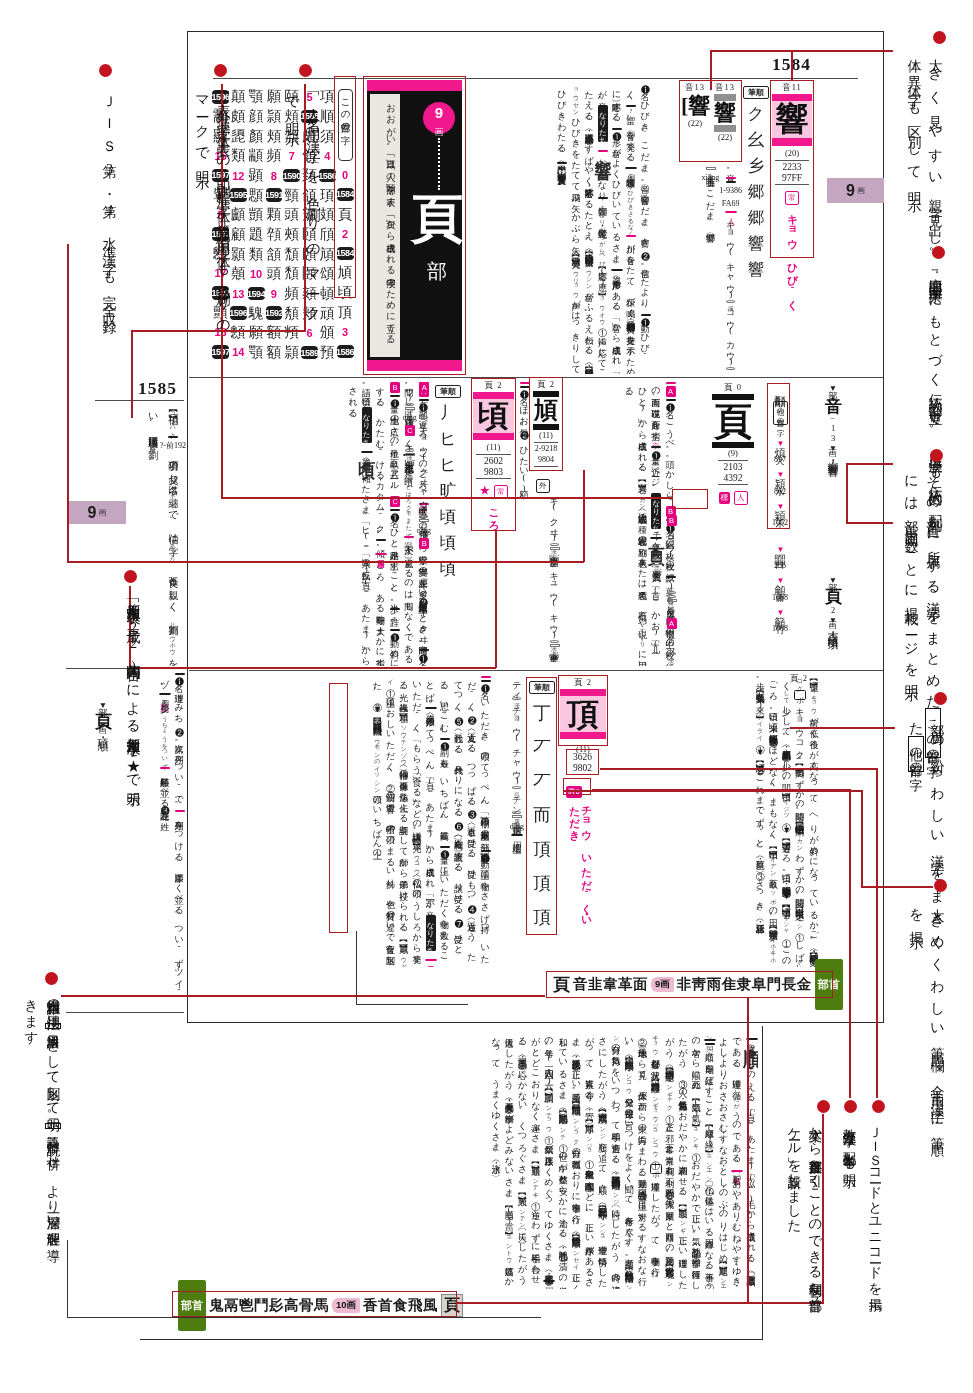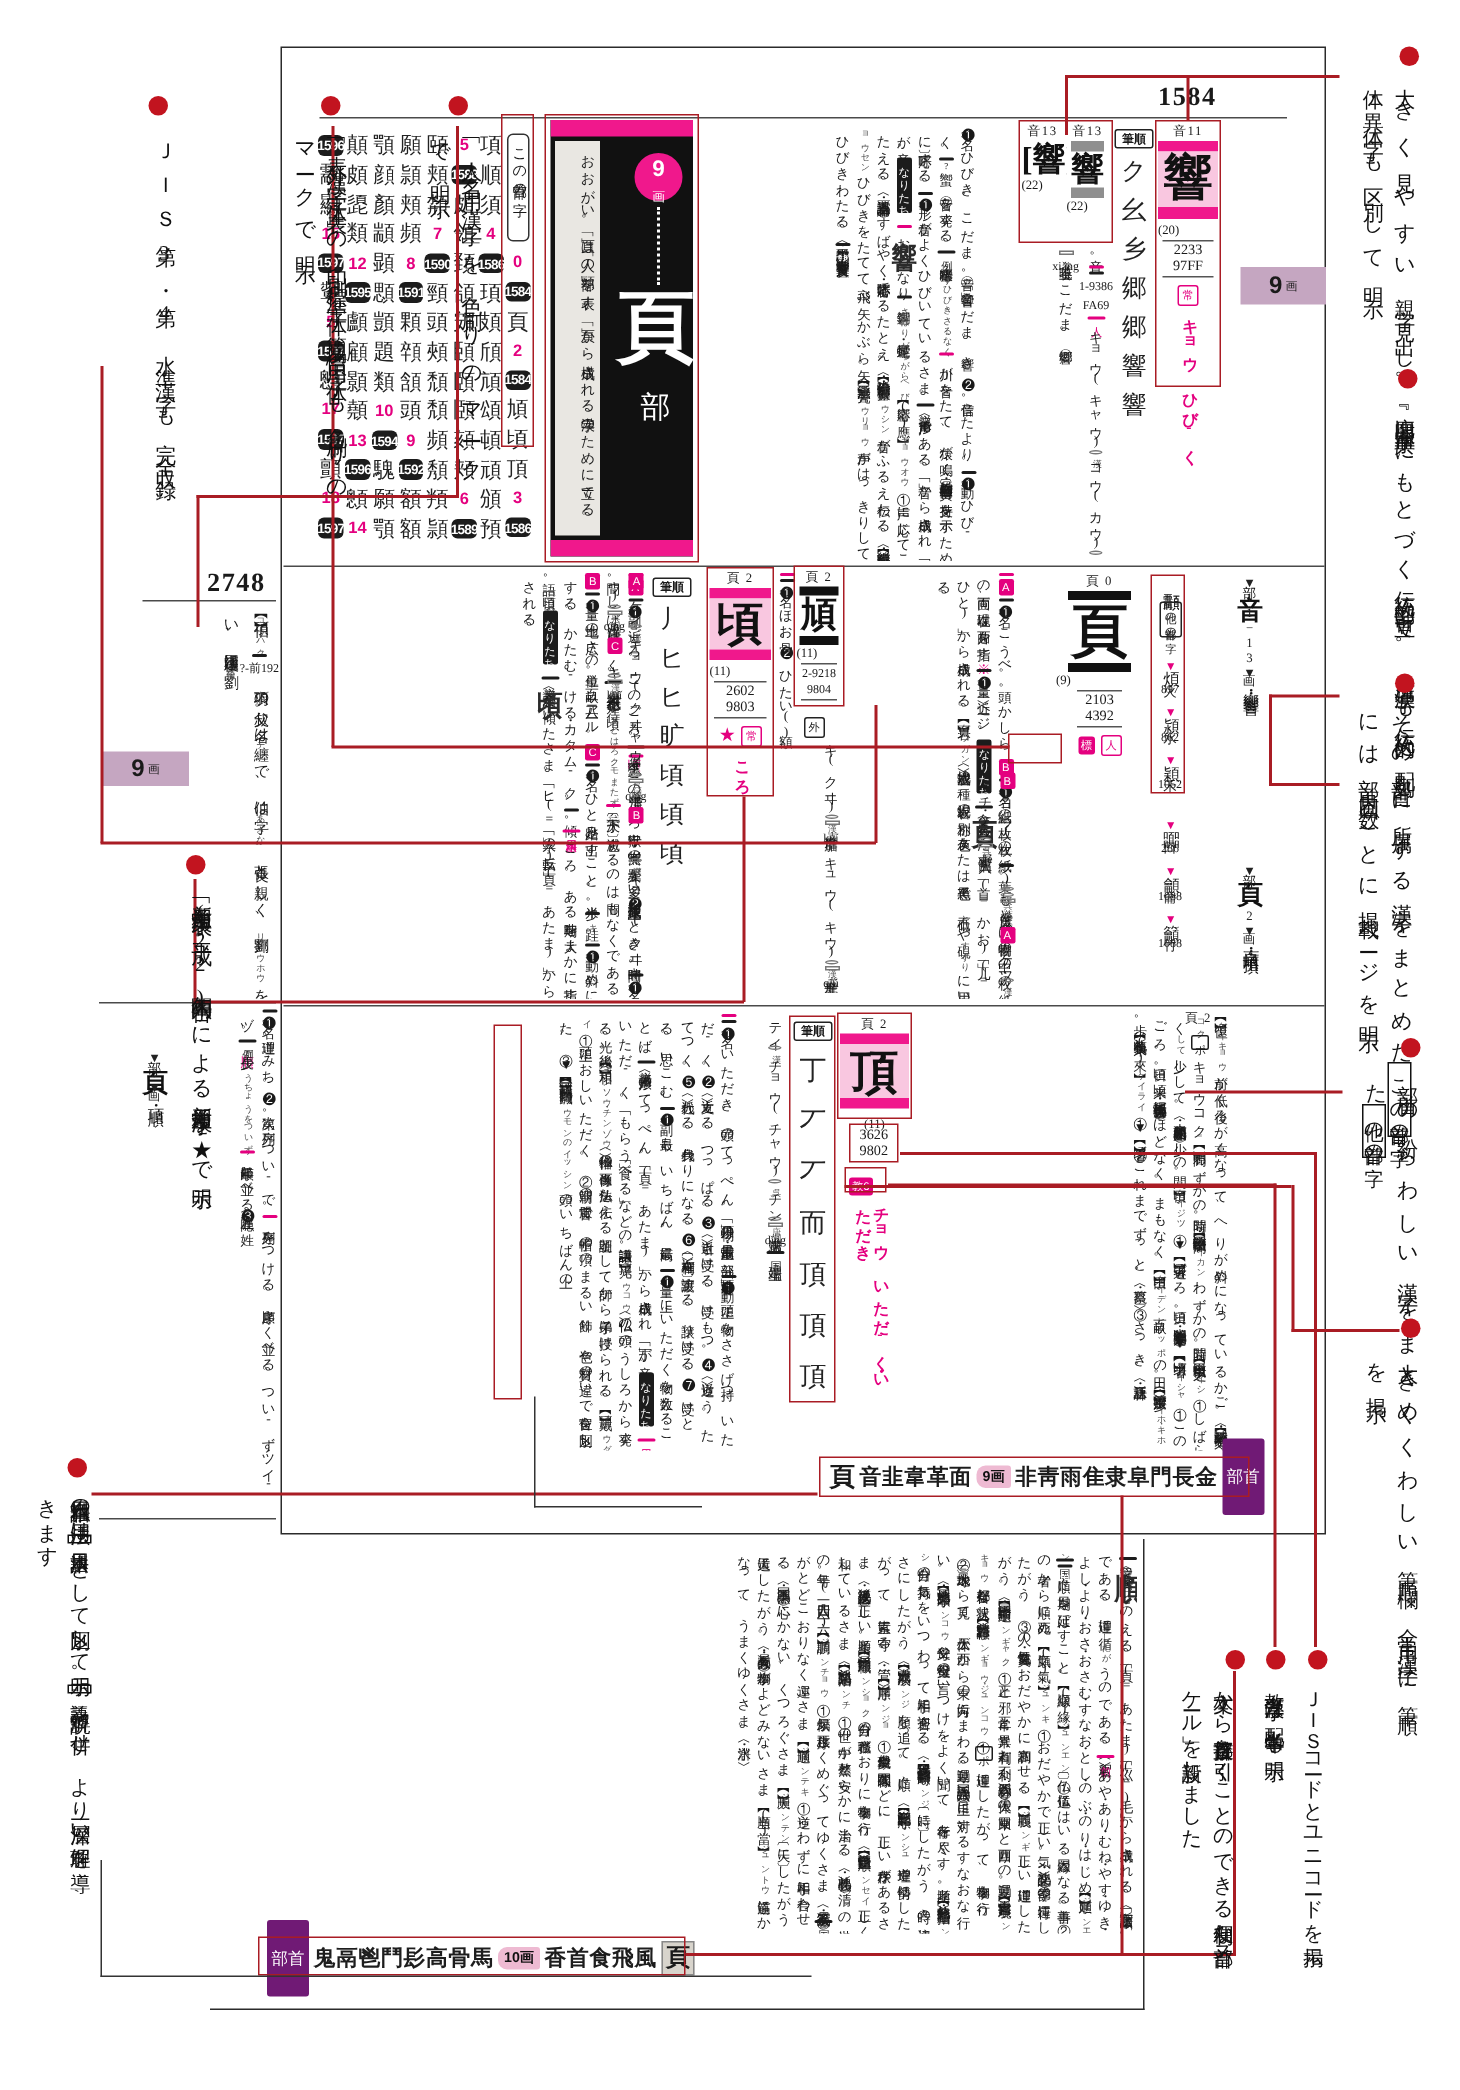--- a/index.html
+++ b/index.html
@@ -69,21 +69,21 @@
   font-size:52px;font-weight:bold;font-family:"Liberation Serif",serif;line-height:54px}
 #banner .bu{position:absolute;left:38px;top:178px;width:64px;text-align:center;color:#fff;
   font-size:20px;font-family:"Liberation Serif",serif}
 
 .hw{position:absolute;background:#fff}
 .hw .corner{font-size:8.5px;text-align:center;letter-spacing:1px;font-family:"Liberation Serif",serif;height:12px}
 .hw .pband{height:7px;background:#f0188c}
 .hw .gband{height:7px;background:#8f8f8f;margin:0 3px}
 .hw .bband{height:6px;background:#111;margin:0 2px}
 .hw .glyph{text-align:center;font-family:"Liberation Serif",serif;font-weight:bold;color:#111}
-.hw .tstro{font-size:8.5px;height:11px}
+.hw .tstro{text-align:center;font-size:8.5px;height:11px}
 .hw .codes{text-align:center;font-size:9.5px;line-height:10.5px;font-family:"Liberation Serif",serif;
   border-top:.8px solid #555;border-bottom:.8px solid #555;padding:1px 0;margin:1px 3px}
 .hw .marks{text-align:center}
 .hw .yomi{writing-mode:vertical-rl;text-orientation:upright;color:#e4007f;font-weight:bold;
   font-size:10.5px;line-height:12px;margin:2px auto 0 auto;display:block;letter-spacing:.5px;text-align:left}
 .lblsm{display:inline-block;font-size:7.5px;font-family:"Liberation Sans",sans-serif;
   padding:1px 2px;border-radius:2px}
 .lblsm.pob{border:1px solid #e4007f;color:#e4007f}
 .lblsm.pb{background:#e4007f;color:#fff}
 .lblsm.ob{border:1px solid #222;color:#222}
@@ -98,36 +98,36 @@
 .hash .hbu{font-size:9px}
 .hash .hrange{font-size:8.5px;letter-spacing:0;color:#222}
 .hash .hchars{font-size:11px;letter-spacing:1px}
 
 .scalebar{position:absolute;display:flex;align-items:center;font-family:"Liberation Serif",serif;
   background:#fff;padding:0 4px;gap:3px}
 .scalebar .lead{font-size:17px;font-weight:bold}
 .scalebar .grp{font-size:14.5px;letter-spacing:.5px;font-weight:bold;color:#1d1d1d}
 .scalebar .badge{background:#eebad2;border-radius:6px 2px 2px 6px;font-size:9.5px;font-weight:bold;
   padding:1px 4px;font-family:"Liberation Sans",sans-serif;color:#111}
-.scalebar .tail{background:#701a75;color:#fff;font-size:11px;padding:18px 3px;border-radius:2px;
-  font-family:"Liberation Sans",sans-serif;font-weight:normal}
+.scalebar .tail{background:#4d7c0f;color:#fff;font-size:11px;padding:18px 3px;border-radius:2px;
+  font-family:"Liberation Sans",sans-serif;font-weight:bold}
 .scalebar .leadbox{background:#d8d4cc;font-size:16px;font-weight:bold;padding:0 2px;border:1px solid #888}
 .tab9{position:absolute;background:#c5a6c1;display:flex;align-items:center;justify-content:center;
   gap:2px;font-family:"Liberation Sans",sans-serif}
 .tab9 b{font-size:16px}
 .tab9 i{font-style:normal;font-size:8px}
 </style>
 </head>
 <body>
 
 <div id="canvas">
 
   <div id="main-page" class="abs"></div>
   <div class="abs pgnum" style="left:772px;top:54px">1584</div>
-  <div class="abs pgnum" style="left:138px;top:378px">2748</div>
+  <div class="abs pgnum" style="left:138px;top:378px">1585</div>
 
   <div class="rule" style="left:213px;top:78px;width:645px;height:1px"></div>
   <div class="rule" style="left:189px;top:377px;width:694px;height:1px"></div>
   <div class="rule" style="left:189px;top:670px;width:694px;height:1px"></div>
   <div class="rule" style="left:95px;top:400px;width:89px;height:1px"></div>
   <div class="rule" style="left:66px;top:668px;width:118px;height:1px"></div>
   <div class="rule" style="left:66px;top:1012px;width:118px;height:1px"></div>
 
   <div id="ktable" class="abs" style="left:212px;top:87px;width:142px;height:288px">
     <div class="kcol">

